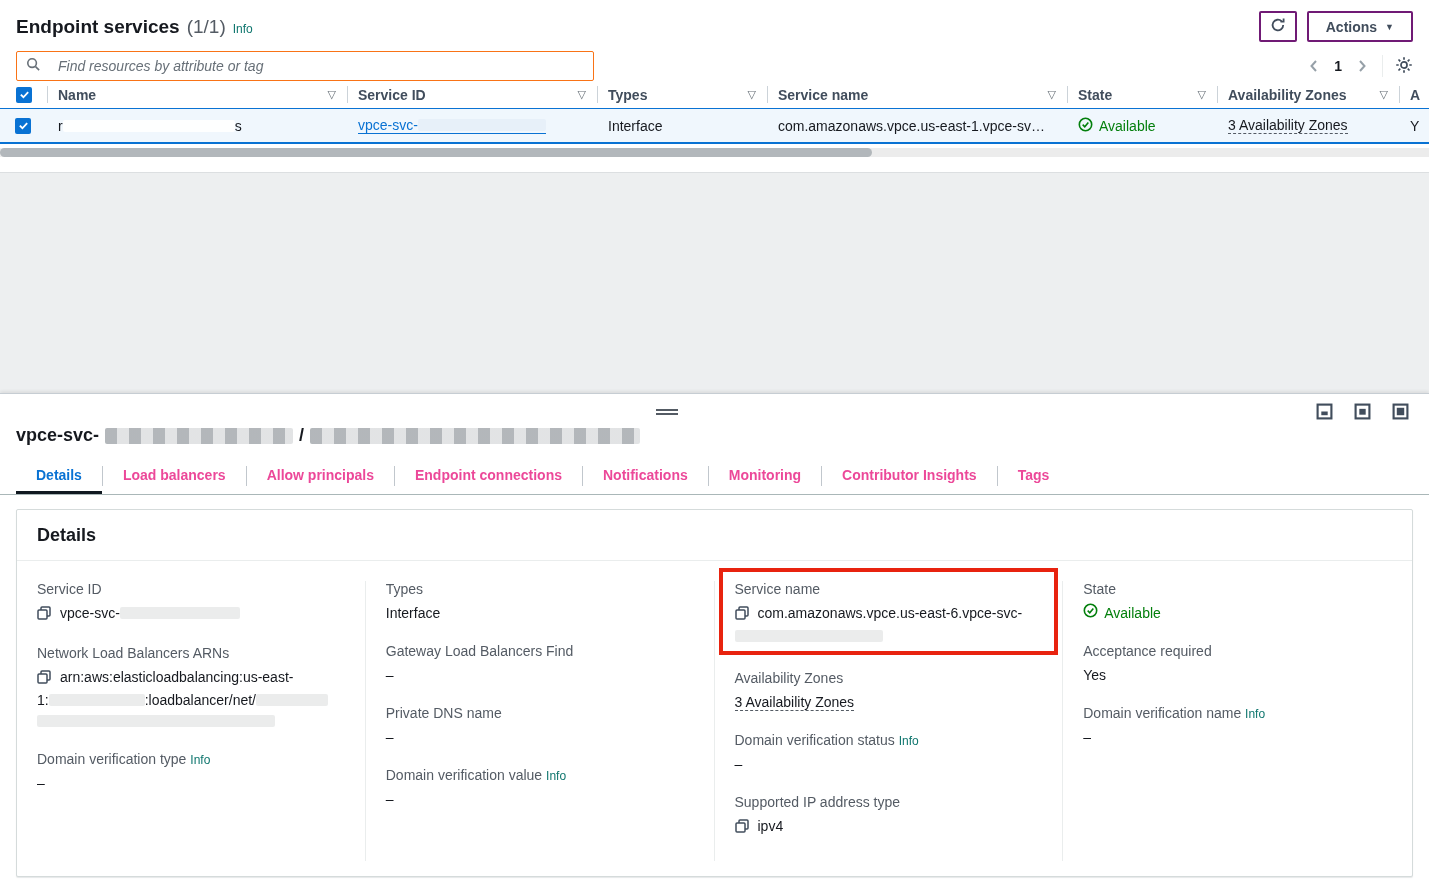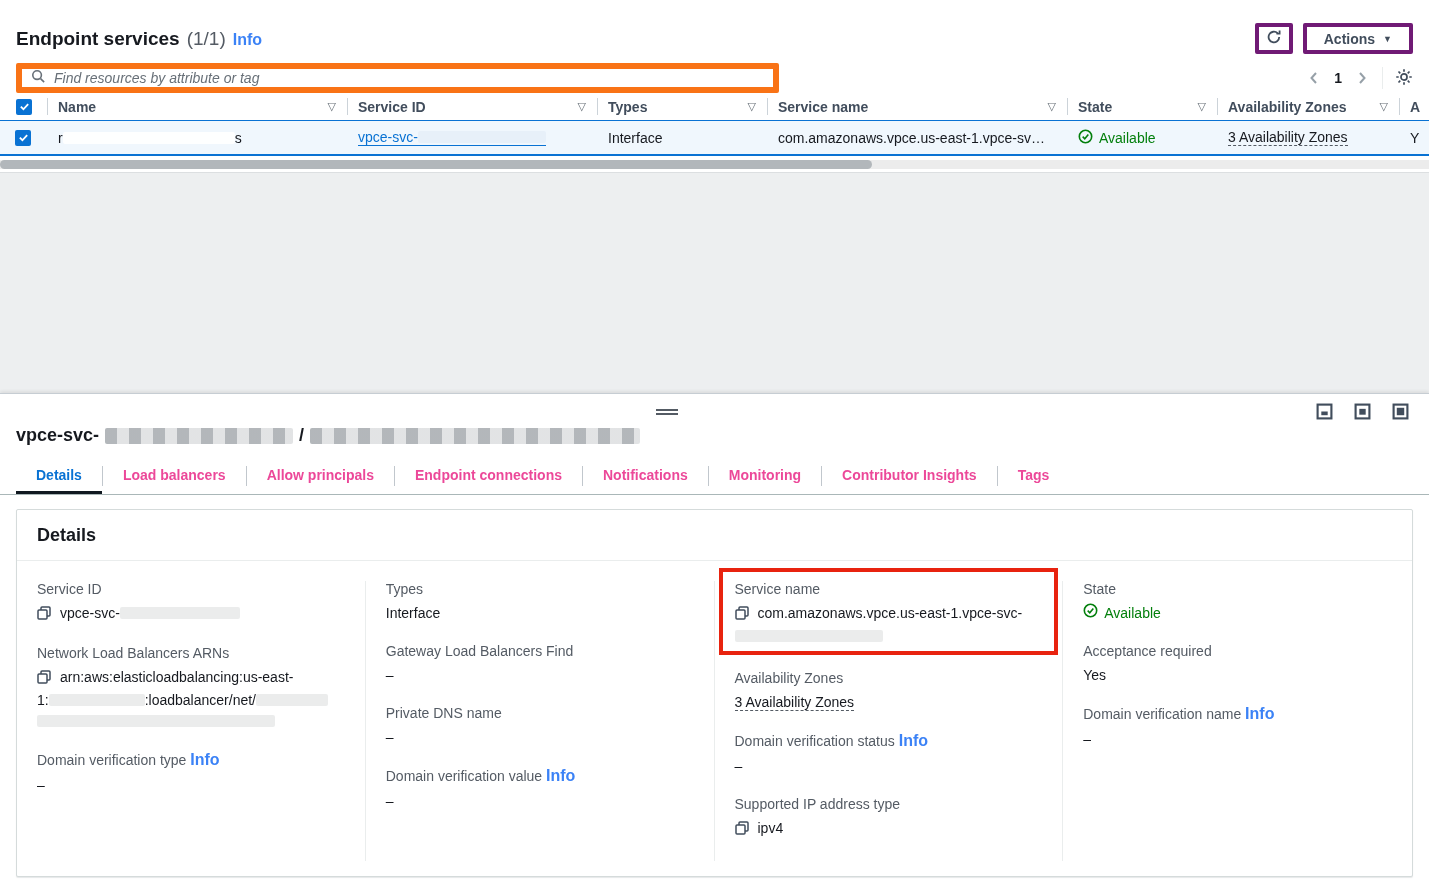--- a/index.html
+++ b/index.html
@@ -3,37 +3,37 @@
 <meta charset="utf-8">
 <style>
   * { box-sizing: border-box; margin: 0; padding: 0; }
   html,body { width:1429px; height:886px; overflow:hidden; }
   body {
     font-family: "Liberation Sans", "DejaVu Sans", sans-serif;
     font-size: 14px; color:#16191f; background:#fff; position:relative;
   }
 
   
-  .top-section { position:absolute; top:12px; left:0; width:1429px; height:172px; background:#fff; }
+  .top-section { position:absolute; top:0; left:0; width:1429px; height:172px; background:#fff; }
   .page-header { display:flex; justify-content:space-between; align-items:center; padding:11px 16px 0 16px; }
   .ph-left { display:flex; align-items:baseline; gap:7px; }
   .page-title { font-size:19px; font-weight:700; color:#16191f; }
   .page-count { font-size:19px; font-weight:400; color:#545b64; }
-  .info-link { color:#3b82f6; font-size:16px; font-weight:700; text-decoration:none; }
+  .info-link { color:#0f766e; font-size:12px; font-weight:400; text-decoration:none; }
   .ph-actions { display:flex; gap:10px; align-items:center; }
-  .btn { height:31px; background:#fff; border:4px solid #701a75; border-radius:2px;
+  .btn { height:31px; background:#fff; border:2px solid #701a75; border-radius:2px;
          font-weight:700; font-size:14px; color:#414d5c; padding:0 17px; cursor:pointer;
          display:flex; align-items:center; gap:8px; font-family:inherit; }
   .btn-icon { width:38px; justify-content:center; padding:0; }
   .caret { font-size:9px; color:#414d5c; }
   .btn-primary { background:#ef8018; border-color:#ef8018; color:#1b2430; }
 
   .toolbar { display:flex; align-items:center; padding:9px 16px 0 16px; }
-  .search { width:763px; height:30px; border:6px solid #f97316; border-radius:2px;
-            display:flex; align-items:center; padding:0 9px; gap:8px; background:#fff; }
+  .search { width:578px; height:30px; border:1px solid #f97316; border-radius:2px;
+            display:flex; align-items:center; padding:0 9px; gap:17px; background:#fff; }
   .search input { border:none; outline:none; flex:1; font-size:14px; font-style:italic;
                   color:#16191f; background:transparent; font-family:inherit; }
   .search input::placeholder { color:#687078; font-style:italic; }
   .toolbar-right { margin-left:auto; display:flex; align-items:center; gap:12px; }
   .pg-chevron { background:none; border:none; cursor:pointer; display:flex; align-items:center; padding:2px; }
   .pg-num { font-weight:700; color:#16191f; }
   .v-divider { width:1px; height:22px; background:#eaeded; }
   .gear-btn { background:none; border:none; cursor:pointer; display:flex; align-items:center; }
 
   
@@ -362,21 +362,21 @@
         </div>
       </div>
 
       <div class="col">
         <div class="field annotated">
           <div class="field-label"><span>Service name</span></div>
           <div class="field-value">
             <span class="copy-icon"><svg width="14" height="14" viewBox="0 0 14 14">
                   <rect x="4" y="1" width="9" height="9" rx="1" fill="none" stroke="#414d5c" stroke-width="1.5"></rect>
                   <rect x="1" y="4" width="9" height="9" rx="1" fill="#fff" stroke="#414d5c" stroke-width="1.5"></rect>
-                </svg></span><span>com.amazonaws.vpce.us-east-1.vpce-svc-</span><br>
+                </svg></span><span>com.amazonaws.vpce.us-east-6.vpce-svc-</span><br>
             <span class="redact" style="width:148px"></span>
           </div>
         </div>
         <div class="field">
           <div class="field-label"><span>Availability Zones</span></div>
           <div class="field-value"><a class="dashed-link">3 Availability Zones</a></div>
         </div>
         <div class="field">
           <div class="field-label">
             <span>Domain verification status</span>

